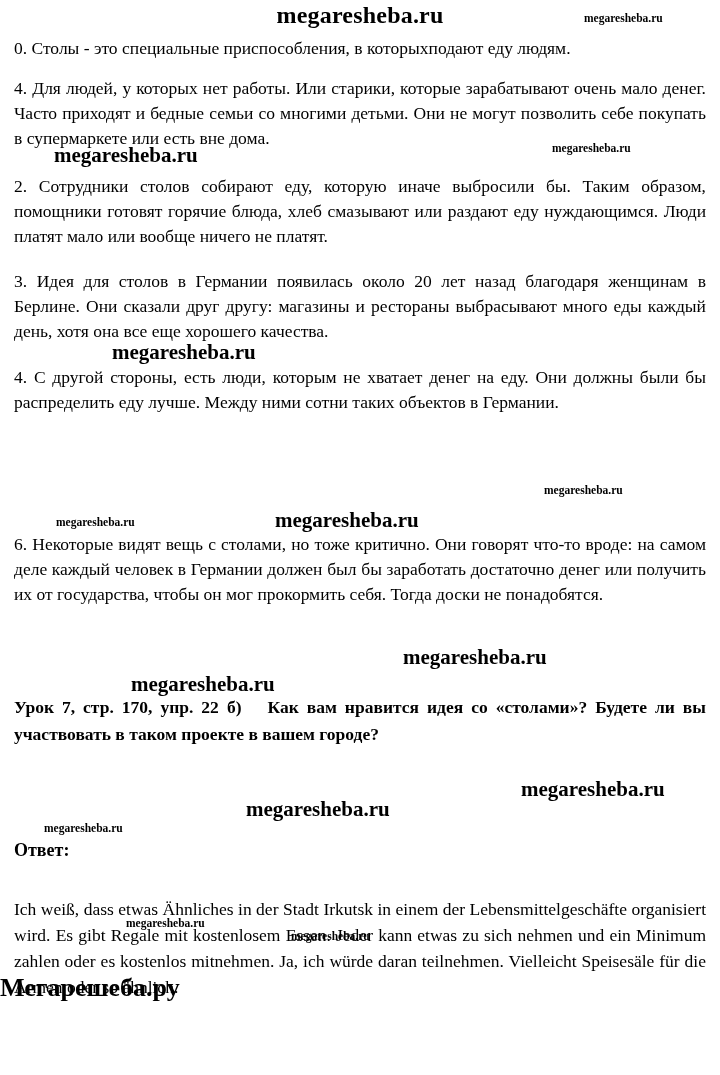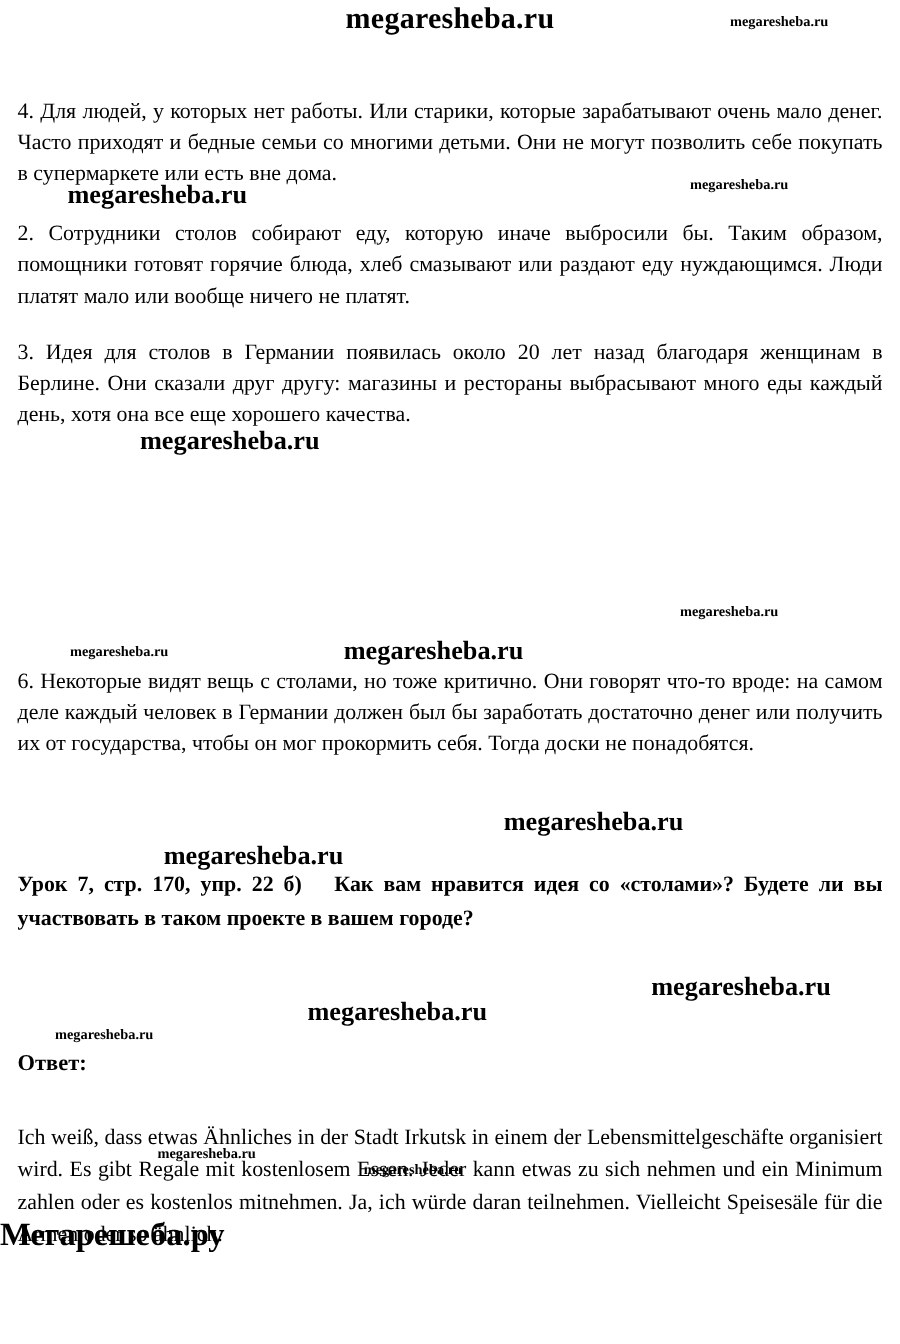--- a/index.html
+++ b/index.html
@@ -67,23 +67,25 @@
     font-size: 26px;
   }
 </style>
 </head>
 <body>
 
 <div class="page">
 
   <div class="header-wm">megaresheba.ru</div>
 
+  <p class="para" style="top:36px">0. Столы - это специальные приспособления, в которыхподают еду людям.</p>
   <p class="para" style="top:76px">4. Для людей, у которых нет работы. Или старики, которые зарабатывают очень мало денег. Часто приходят и бедные семьи со многими детьми. Они не могут позволить себе покупать в супермаркете или есть вне дома.</p>
   <p class="para" style="top:174px">2. Сотрудники столов собирают еду, которую иначе выбросили бы. Таким образом, помощники готовят горячие блюда, хлеб смазывают или раздают еду нуждающимся. Люди платят мало или вообще ничего не платят.</p>
   <p class="para" style="top:269px">3. Идея для столов в Германии появилась около 20 лет назад благодаря женщинам в Берлине. Они сказали друг другу: магазины и рестораны выбрасывают много еды каждый день, хотя она все еще хорошего качества.</p>
+  <p class="para" style="top:365px">4. С другой стороны, есть люди, которым не хватает денег на еду. Они должны были бы распределить еду лучше. Между ними сотни таких объектов в Германии.</p>
   <p class="para" style="top:532px">6. Некоторые видят вещь с столами, но тоже критично. Они говорят что-то вроде: на самом деле каждый человек в Германии должен был бы заработать достаточно денег или получить их от государства, чтобы он мог прокормить себя. Тогда доски не понадобятся.</p>
 
   <p class="para task" style="top:694px"><span>Урок 7, стр. 170, упр. 22 б)</span><span class="task-gap"></span><span>Как вам нравится идея со «столами»? Будете ли вы участвовать в таком проекте в вашем городе?</span></p>
 
   <p class="answer-label" style="top:840px">Ответ:</p>
 
   <p class="para german" style="top:896px">Ich weiß, dass etwas Ähnliches in der Stadt Irkutsk in einem der Lebensmittelgeschäfte organisiert wird. Es gibt Regale mit kostenlosem Essen. Jeder kann etwas zu sich nehmen und ein Minimum zahlen oder es kostenlos mitnehmen. Ja, ich würde daran teilnehmen. Vielleicht Speisesäle für die Armen oder so ähnlich.</p>
 
   <span class="wm-sm" style="left:584px; top:12px">megaresheba.ru</span>
   <span class="wm-lg" style="left:54px;  top:143px">megaresheba.ru</span>

